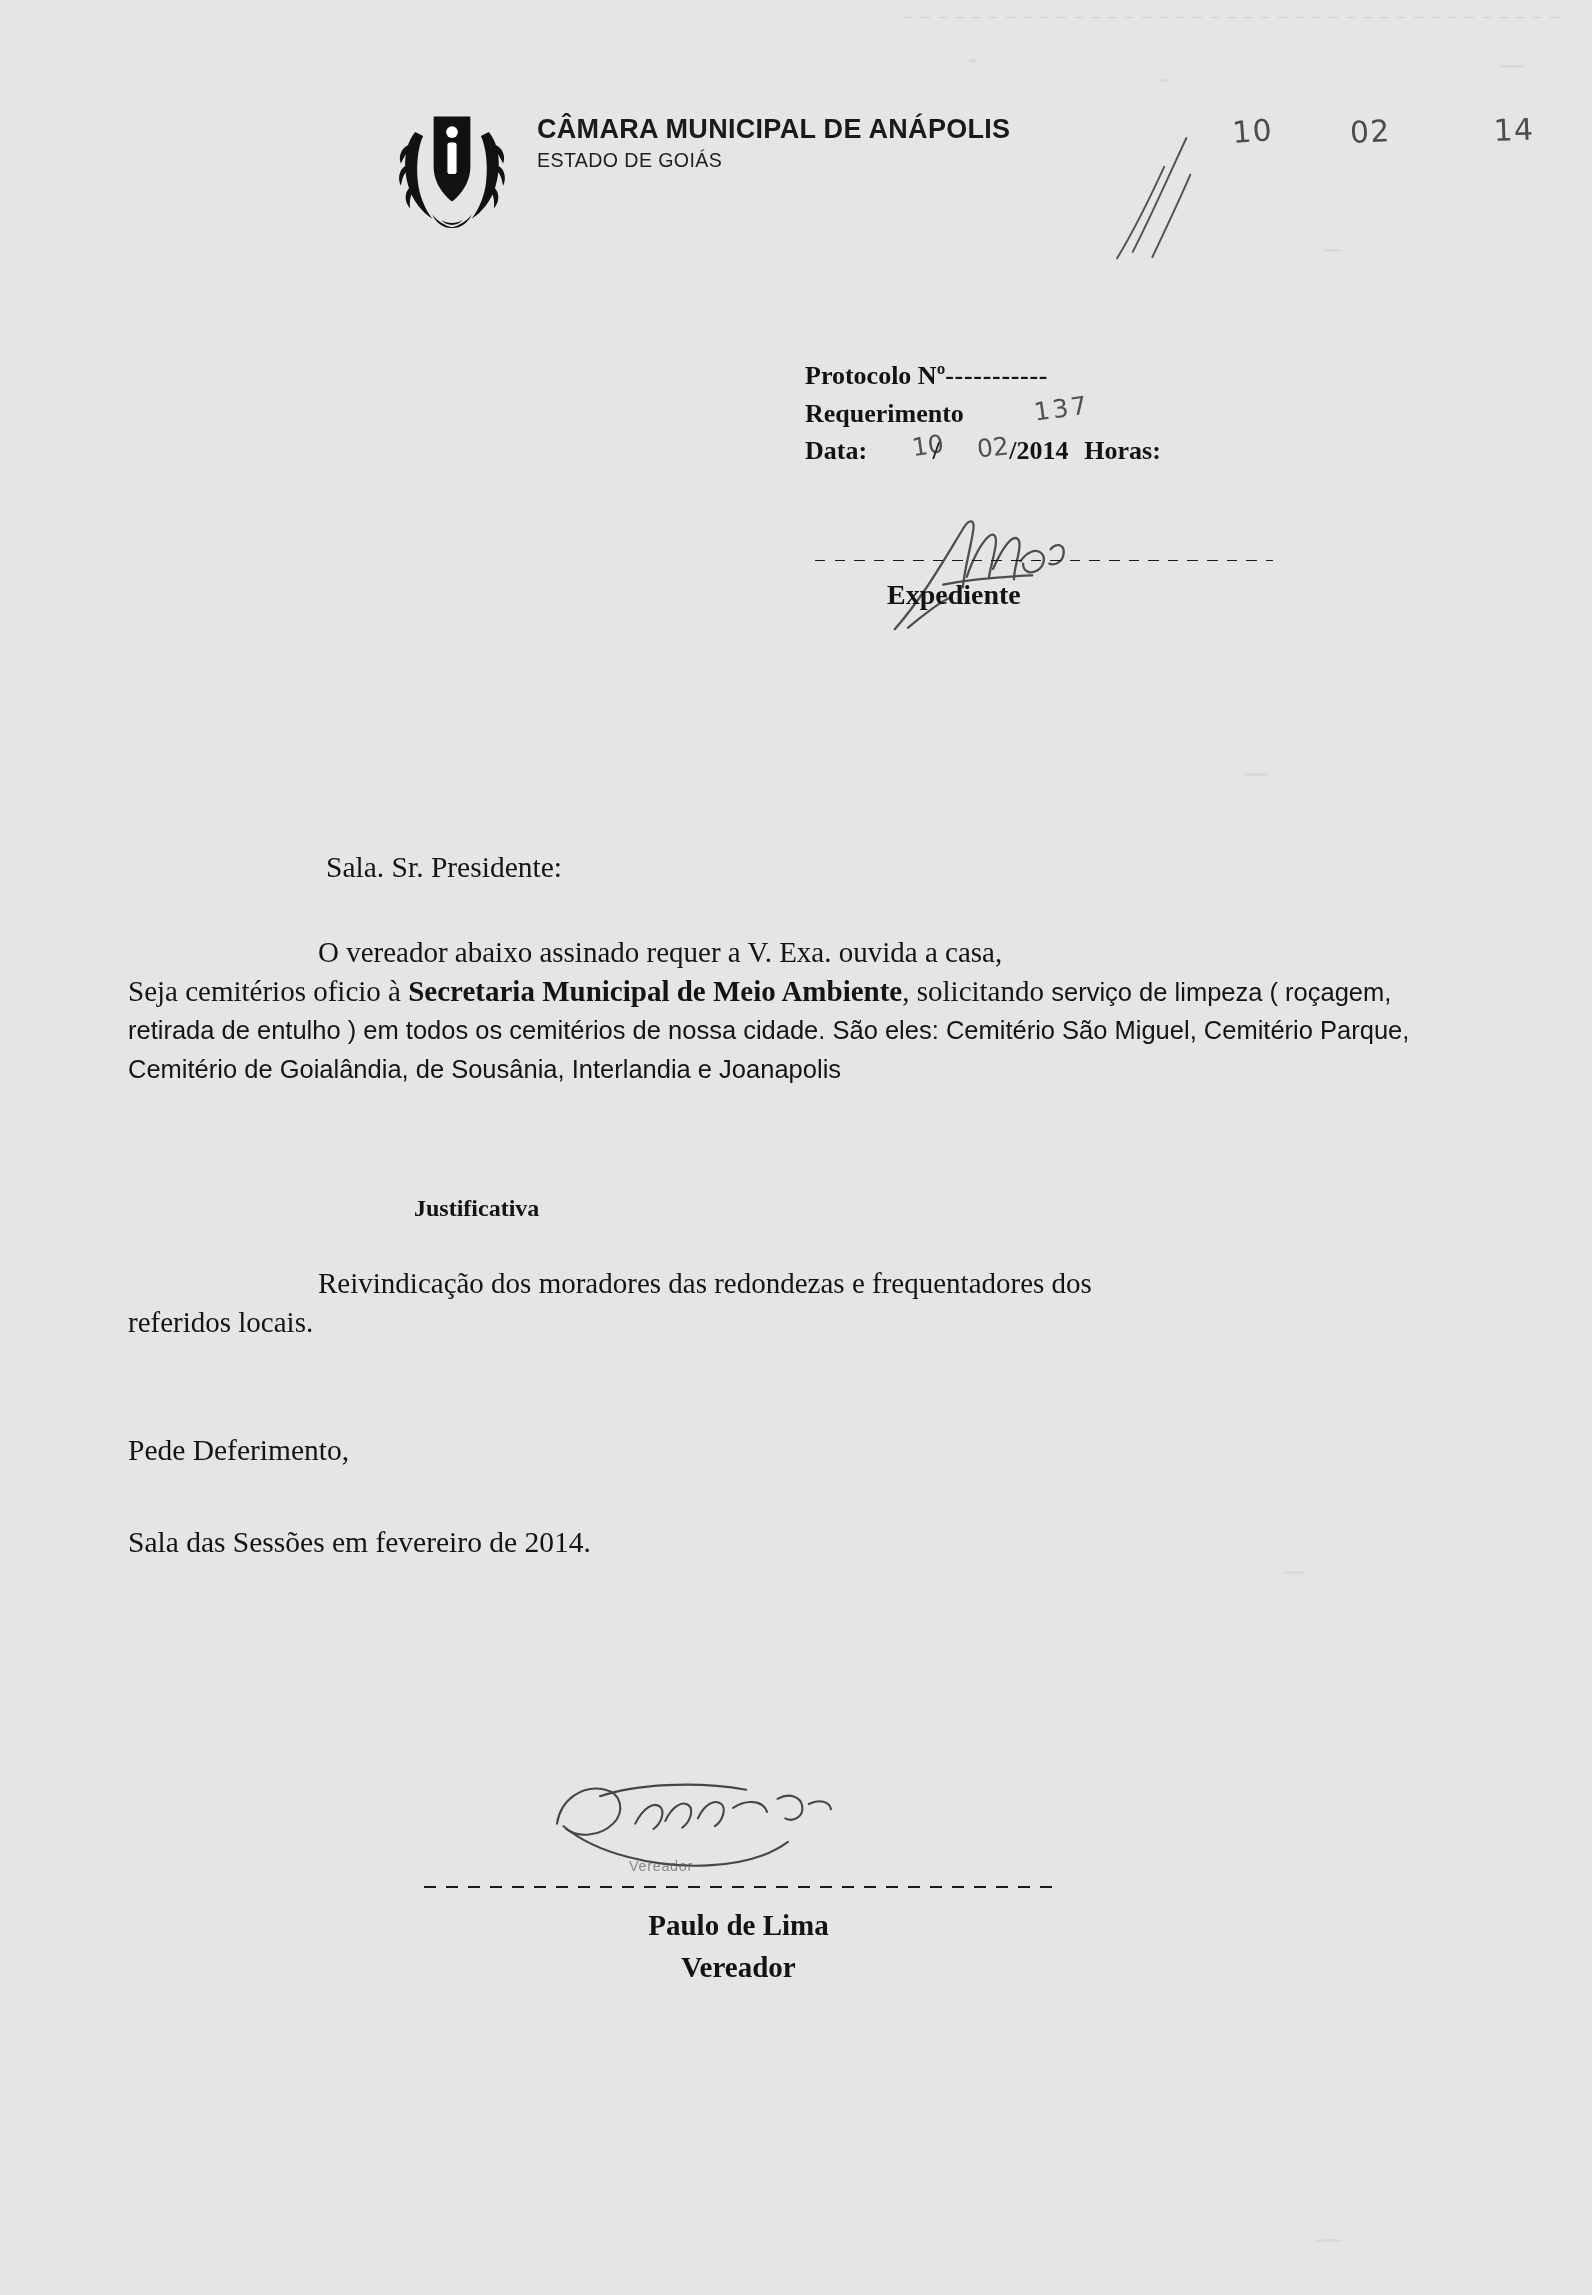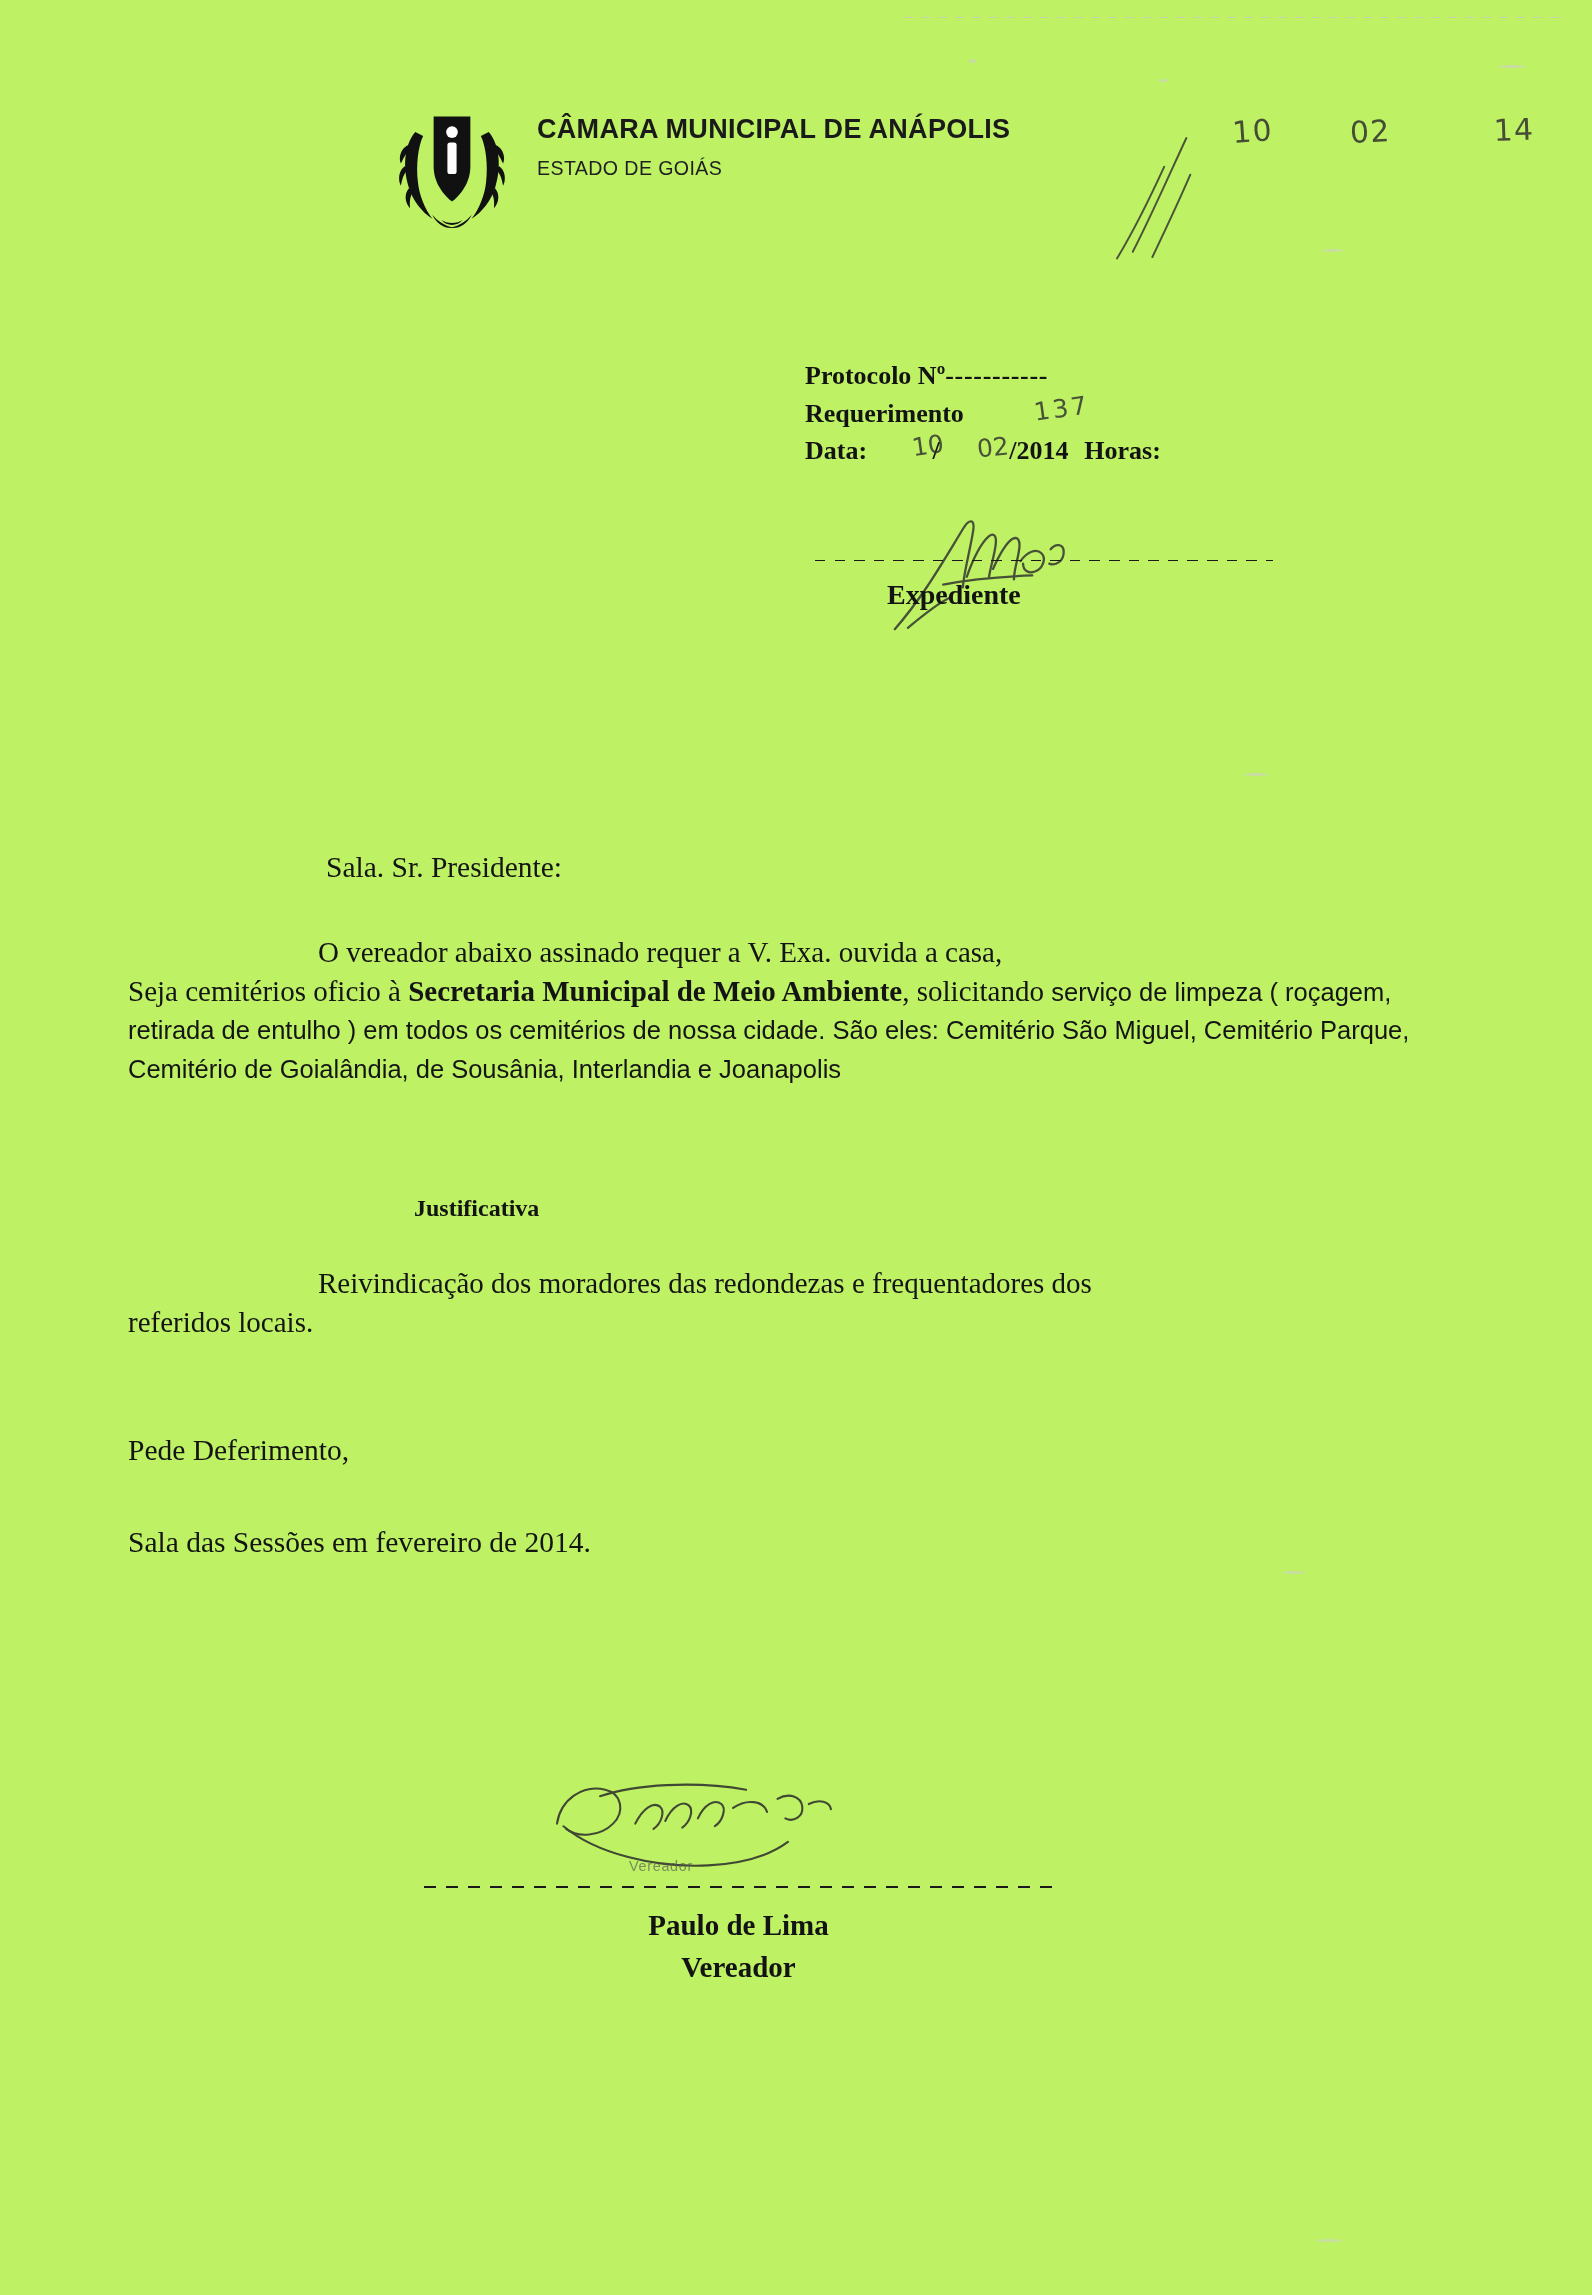--- a/index.html
+++ b/index.html
@@ -8,21 +8,21 @@
     background: #ffffff;
   }
   body {
     font-family: "Liberation Serif", serif;
     color: #111;
   }
   .page {
     position: relative;
     width: 1592px;
     height: 2295px;
-    background: #bef264;
+    background: #e5e5e5;
     overflow: hidden;
   }
 
   
   .scan-edge-top {
     position: absolute;
     left: 904px;
     top: 17px;
     width: 661px;
     height: 1.3px;
@@ -58,21 +58,21 @@
     font-size: 27px;
     font-weight: bold;
     letter-spacing: 0.3px;
     color: #1a1a1a;
     white-space: nowrap;
   }
   .lh-sub {
     font-family: "Liberation Sans", sans-serif;
     font-size: 19.6px;
     color: #1f1f1f;
-    margin-top: 12px;
+    margin-top: 4px;
     letter-spacing: 0.4px;
   }
 
   
   .hand {
     position: absolute;
     font-family: "DejaVu Sans", sans-serif;
     color: #2b2b2b;
     opacity: .82;
     transform-origin: left top;

